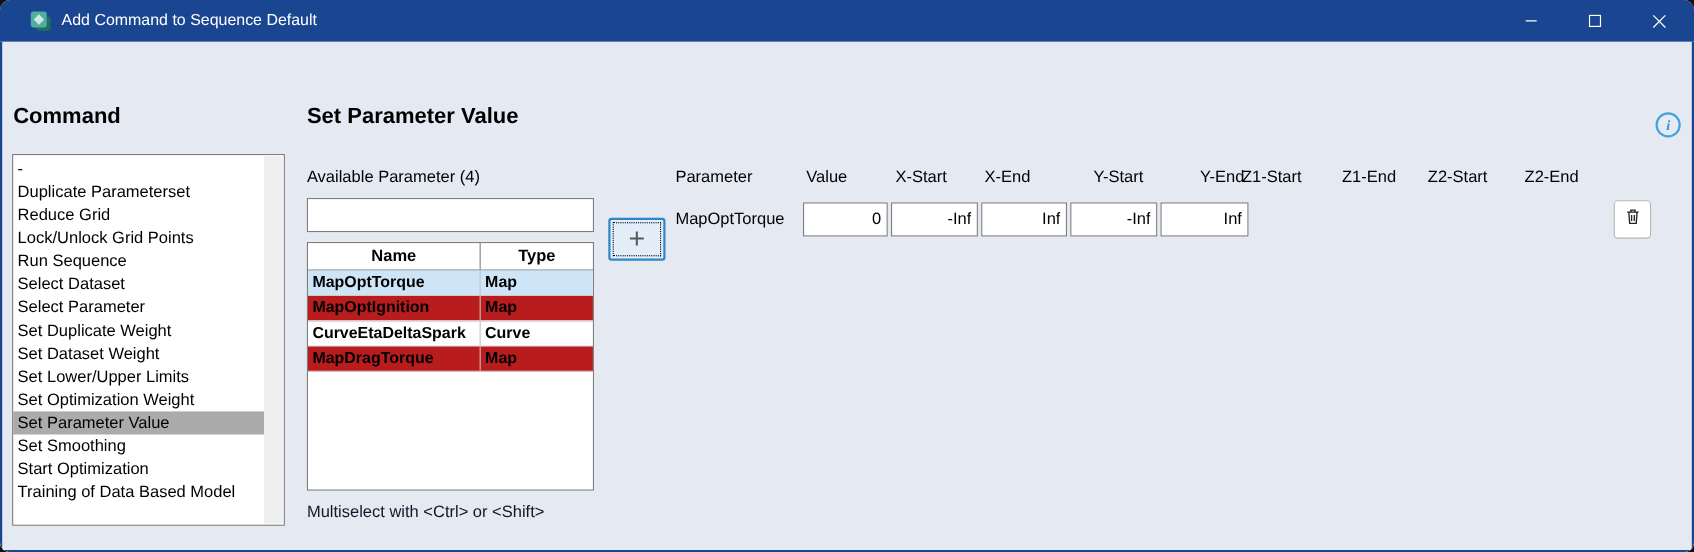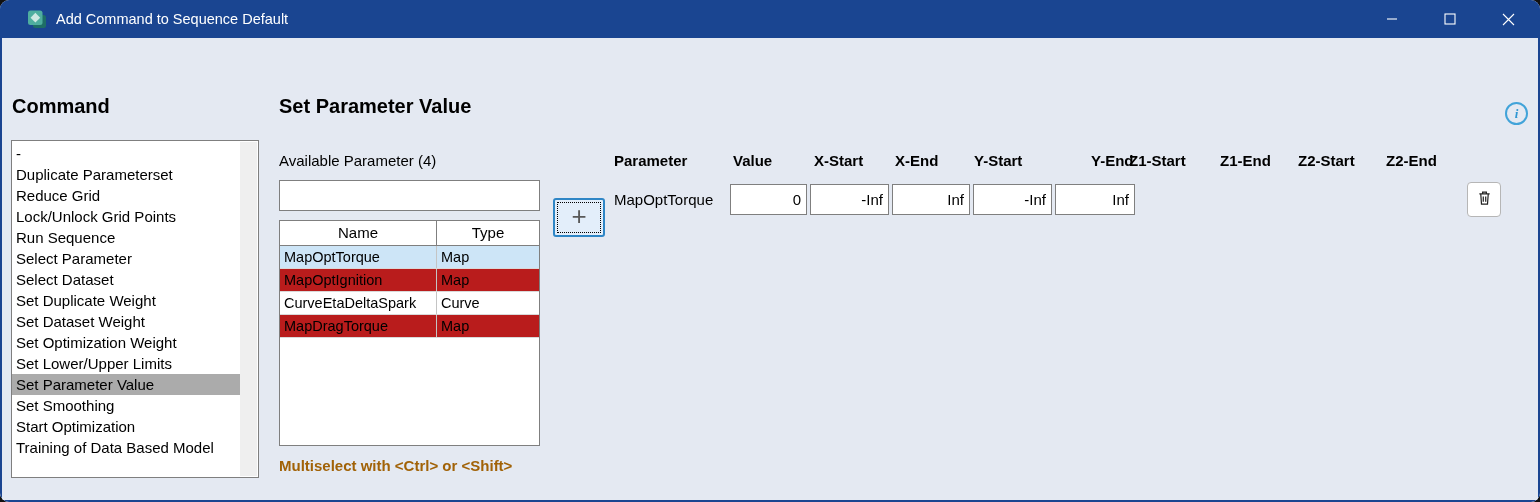--- a/index.html
+++ b/index.html
@@ -21,36 +21,36 @@
   .cmd-list{position:absolute;left:9px;top:102px;width:248px;height:338px;background:#fff;border:1px solid #7f7f7f;box-sizing:border-box;}
   .cmd-scroll{position:absolute;right:1px;top:1px;bottom:1px;width:17px;background:#efefef;}
   .cmd-items{position:absolute;left:0;top:2px;right:18px;}
   .cmd-item{height:21px;line-height:21px;font-size:15px;padding-left:4px;white-space:nowrap;cursor:default;}
   .cmd-item.selected{background:#ababab;}
   
   .avail-label{position:absolute;left:277px;top:114px;font-size:15px;font-weight:normal;}
   .filter-input{position:absolute;left:277px;top:142px;width:261px;height:31px;border:1px solid #7f7f7f;box-sizing:border-box;background:#fff;font-size:15px;padding:0 4px;font-family:"Liberation Sans",sans-serif;}
   .add-btn{position:absolute;left:551px;top:160px;width:52px;height:39px;background:#e3eefa;border:2px solid #2f86c6;border-radius:3px;box-sizing:border-box;outline:1px dotted #000;outline-offset:-5px;display:flex;align-items:center;justify-content:center;cursor:pointer;}
   .add-btn span{font-size:26px;color:#595959;margin-top:-3px;}
-  .param-table{position:absolute;left:277px;top:182px;width:261px;height:226px;background:#fff;border:1px solid #7f7f7f;box-sizing:border-box;}
+  .param-table{position:absolute;left:277px;top:182px;width:261px;height:226px;background:#fff;border:1px solid #7f7f7f;box-sizing:border-box;font-weight:bold;}
   .pt-header{display:flex;height:25px;border-bottom:1px solid #7f7f7f;box-sizing:border-box;}
   .pt-header .hc{font-size:15px;text-align:center;line-height:24px;}
   .hc-name{width:157px;border-right:1px solid #7f7f7f;box-sizing:border-box;}
   .hc-type{flex:1;}
   .pt-row{display:flex;height:23px;border-bottom:1px solid #d9d9d9;box-sizing:border-box;cursor:default;}
   .pt-row.alt{background:#b91c1c;}
   .pt-row.selected{background:#cde5f7;}
   .pt-cell{font-size:14.5px;line-height:22px;white-space:nowrap;overflow:hidden;}
   .ptc-name{width:157px;padding-left:4px;border-right:1px solid #c4c4c4;box-sizing:border-box;}
   .ptc-type{flex:1;padding-left:4px;}
-  .hint{position:absolute;left:277px;top:419px;font-size:15px;color:#a16207;font-weight:bold;}
+  .hint{position:absolute;left:277px;top:419px;font-size:15px;color:#0f172a;}
   
-  .as-header{position:absolute;top:114px;font-size:15px;font-weight:bold;white-space:nowrap;}
+  .as-header{position:absolute;top:114px;font-size:15px;font-weight:normal;white-space:nowrap;}
   .ah-parameter{left:612px;} .ah-value{left:731px;} .ah-xstart{left:812px;} .ah-xend{left:893px;}
-  .ah-ystart{left:972px;} .ah-yend{left:1053px;margin-left:36px;} .ah-z1start{left:1127px;} .ah-z1end{left:1218px;}
+  .ah-ystart{left:992px;} .ah-yend{left:1053px;margin-left:36px;} .ah-z1start{left:1127px;} .ah-z1end{left:1218px;}
   .ah-z2start{left:1296px;} .ah-z2end{left:1384px;}
   .as-rowlabel{position:absolute;left:612px;top:153px;font-size:15px;white-space:nowrap;}
   .as-input{position:absolute;top:146px;height:31px;border:1px solid #7f7f7f;box-sizing:border-box;background:#fff;font-size:15px;text-align:right;padding:0 5px;font-family:"Liberation Sans",sans-serif;}
   .ai-value{left:728px;width:77px;} .ai-xstart{left:808px;width:79px;} .ai-xend{left:890px;width:78px;}
   .ai-ystart{left:971px;width:79px;} .ai-yend{left:1053px;width:80px;}
   .trash-btn{position:absolute;left:1465px;top:144px;width:34px;height:35px;background:#fff;border:1px solid #b6b6b6;border-radius:4px;box-sizing:border-box;display:flex;align-items:center;justify-content:center;cursor:pointer;}
 </style>
 </head>
 <body>
 
@@ -89,26 +89,26 @@
     <div class="info-icon">i</div>
 
     <div class="cmd-list">
       <div class="cmd-scroll"></div>
       <div class="cmd-items">
         <div class="cmd-item">-</div>
         <div class="cmd-item">Duplicate Parameterset</div>
         <div class="cmd-item">Reduce Grid</div>
         <div class="cmd-item">Lock/Unlock Grid Points</div>
         <div class="cmd-item">Run Sequence</div>
+        <div class="cmd-item">Select Dataset</div>
         <div class="cmd-item">Select Parameter</div>
-        <div class="cmd-item">Select Dataset</div>
         <div class="cmd-item">Set Duplicate Weight</div>
         <div class="cmd-item">Set Dataset Weight</div>
+        <div class="cmd-item">Set Lower/Upper Limits</div>
         <div class="cmd-item">Set Optimization Weight</div>
-        <div class="cmd-item">Set Lower/Upper Limits</div>
         <div class="cmd-item selected">Set Parameter Value</div>
         <div class="cmd-item">Set Smoothing</div>
         <div class="cmd-item">Start Optimization</div>
         <div class="cmd-item">Training of Data Based Model</div>
       </div>
     </div>
 
     <div class="avail-label">Available Parameter (4)</div>
     <input class="filter-input" type="text" value="" style="">
     <div class="add-btn">

